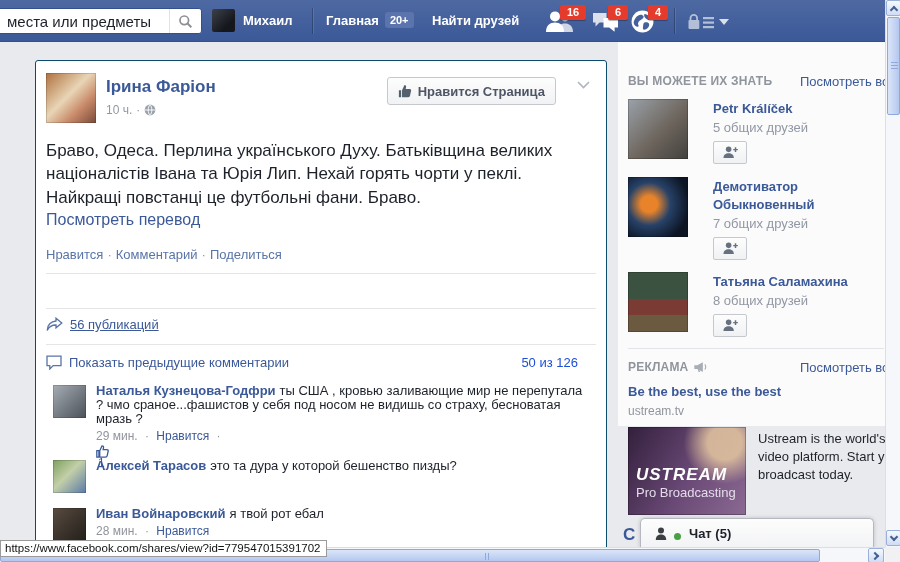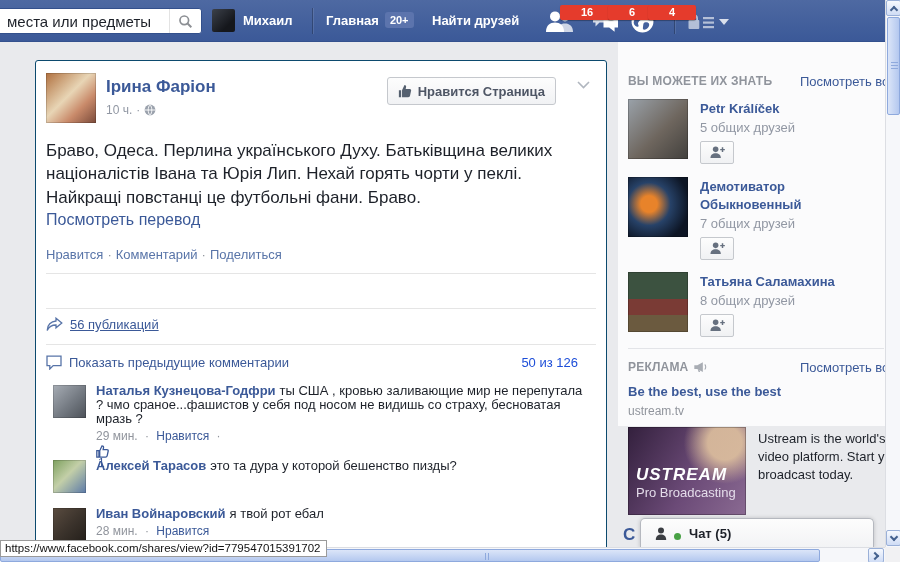--- a/index.html
+++ b/index.html
@@ -41,21 +41,21 @@
   .tb-divider { position:absolute; top:8px; width:1px; height:26px; background:rgba(0,0,0,.25); box-shadow:1px 0 0 rgba(255,255,255,.1); }
   .home-badge {
     display:inline-block; margin-left:6px; padding:2px 5px 2px;
     background:#5c74ad; border-radius:3px; font-size:11px; font-weight:bold; color:#fff;
     position:relative; top:-1px;
   }
   .jewel { position:absolute; top:10px; cursor:pointer; }
   .jewel-badge {
     position:absolute; z-index:6; min-width:10px; text-align:center;
     background:#e53b2c; color:#fff; font-size:11px; font-weight:bold;
-    padding:1px 21px 2px; border-radius:2px; box-shadow:0 1px 1px rgba(0,0,0,.3);
+    padding:1px 7px 2px; border-radius:2px; box-shadow:0 1px 1px rgba(0,0,0,.3);
     cursor:pointer;
   }
   .tb-caret { position:absolute; left:719px; top:19px; width:0; height:0;
     border-left:5px solid transparent; border-right:5px solid transparent;
     border-top:6px solid rgba(255,255,255,.8); cursor:pointer; }
 
   
   #post-card {
     position:absolute; left:35px; top:60px; width:572px; height:488px;
     background:#fff; border:1px solid #0c4a6e; border-radius:3px 3px 0 0;
@@ -105,21 +105,21 @@
 
   
   #sidebar {
     position:absolute; left:618px; top:42px; width:282px; height:384px;
     background:#fbfbfc;
   }
   .sb-header { position:absolute; left:10px; font-size:12px; font-weight:bold; color:#90949c; letter-spacing:.2px; display:flex; align-items:center; gap:5px; }
   .sb-seeall { position:absolute; left:182px; font-size:13px; color:#3b5998; white-space:nowrap; cursor:pointer; }
   .suggestion { position:absolute; left:10px; display:flex; }
   .sg-photo { width:60px; height:60px; box-shadow:inset 0 0 0 1px rgba(0,0,0,.2); cursor:pointer; flex:none; }
-  .sg-info { margin-left:12px; padding-top:1px; }
+  .sg-info { margin-left:25px; padding-top:1px; }
   .sg-name { font-size:13px; font-weight:bold; color:#3b5998; line-height:18px; width:170px; cursor:pointer; }
   .sg-mutual { font-size:13px; color:#9197a3; line-height:19px; }
   .sg-add-btn {
     margin-top:4px; width:34px; height:23px;
     background:linear-gradient(#fdfdfd,#f0f1f3); border:1px solid #c5c8cd; border-radius:2px;
     display:flex; align-items:center; justify-content:center; cursor:pointer;
   }
   .sb-divider { position:absolute; left:10px; width:256px; height:1px; background:#e3e4e8; }
   .ad-title { position:absolute; left:10px; top:342px; font-size:13px; font-weight:bold; color:#3b5998; cursor:pointer; }
   .ad-domain { position:absolute; left:10px; top:362px; font-size:12px; color:#90949c; }

